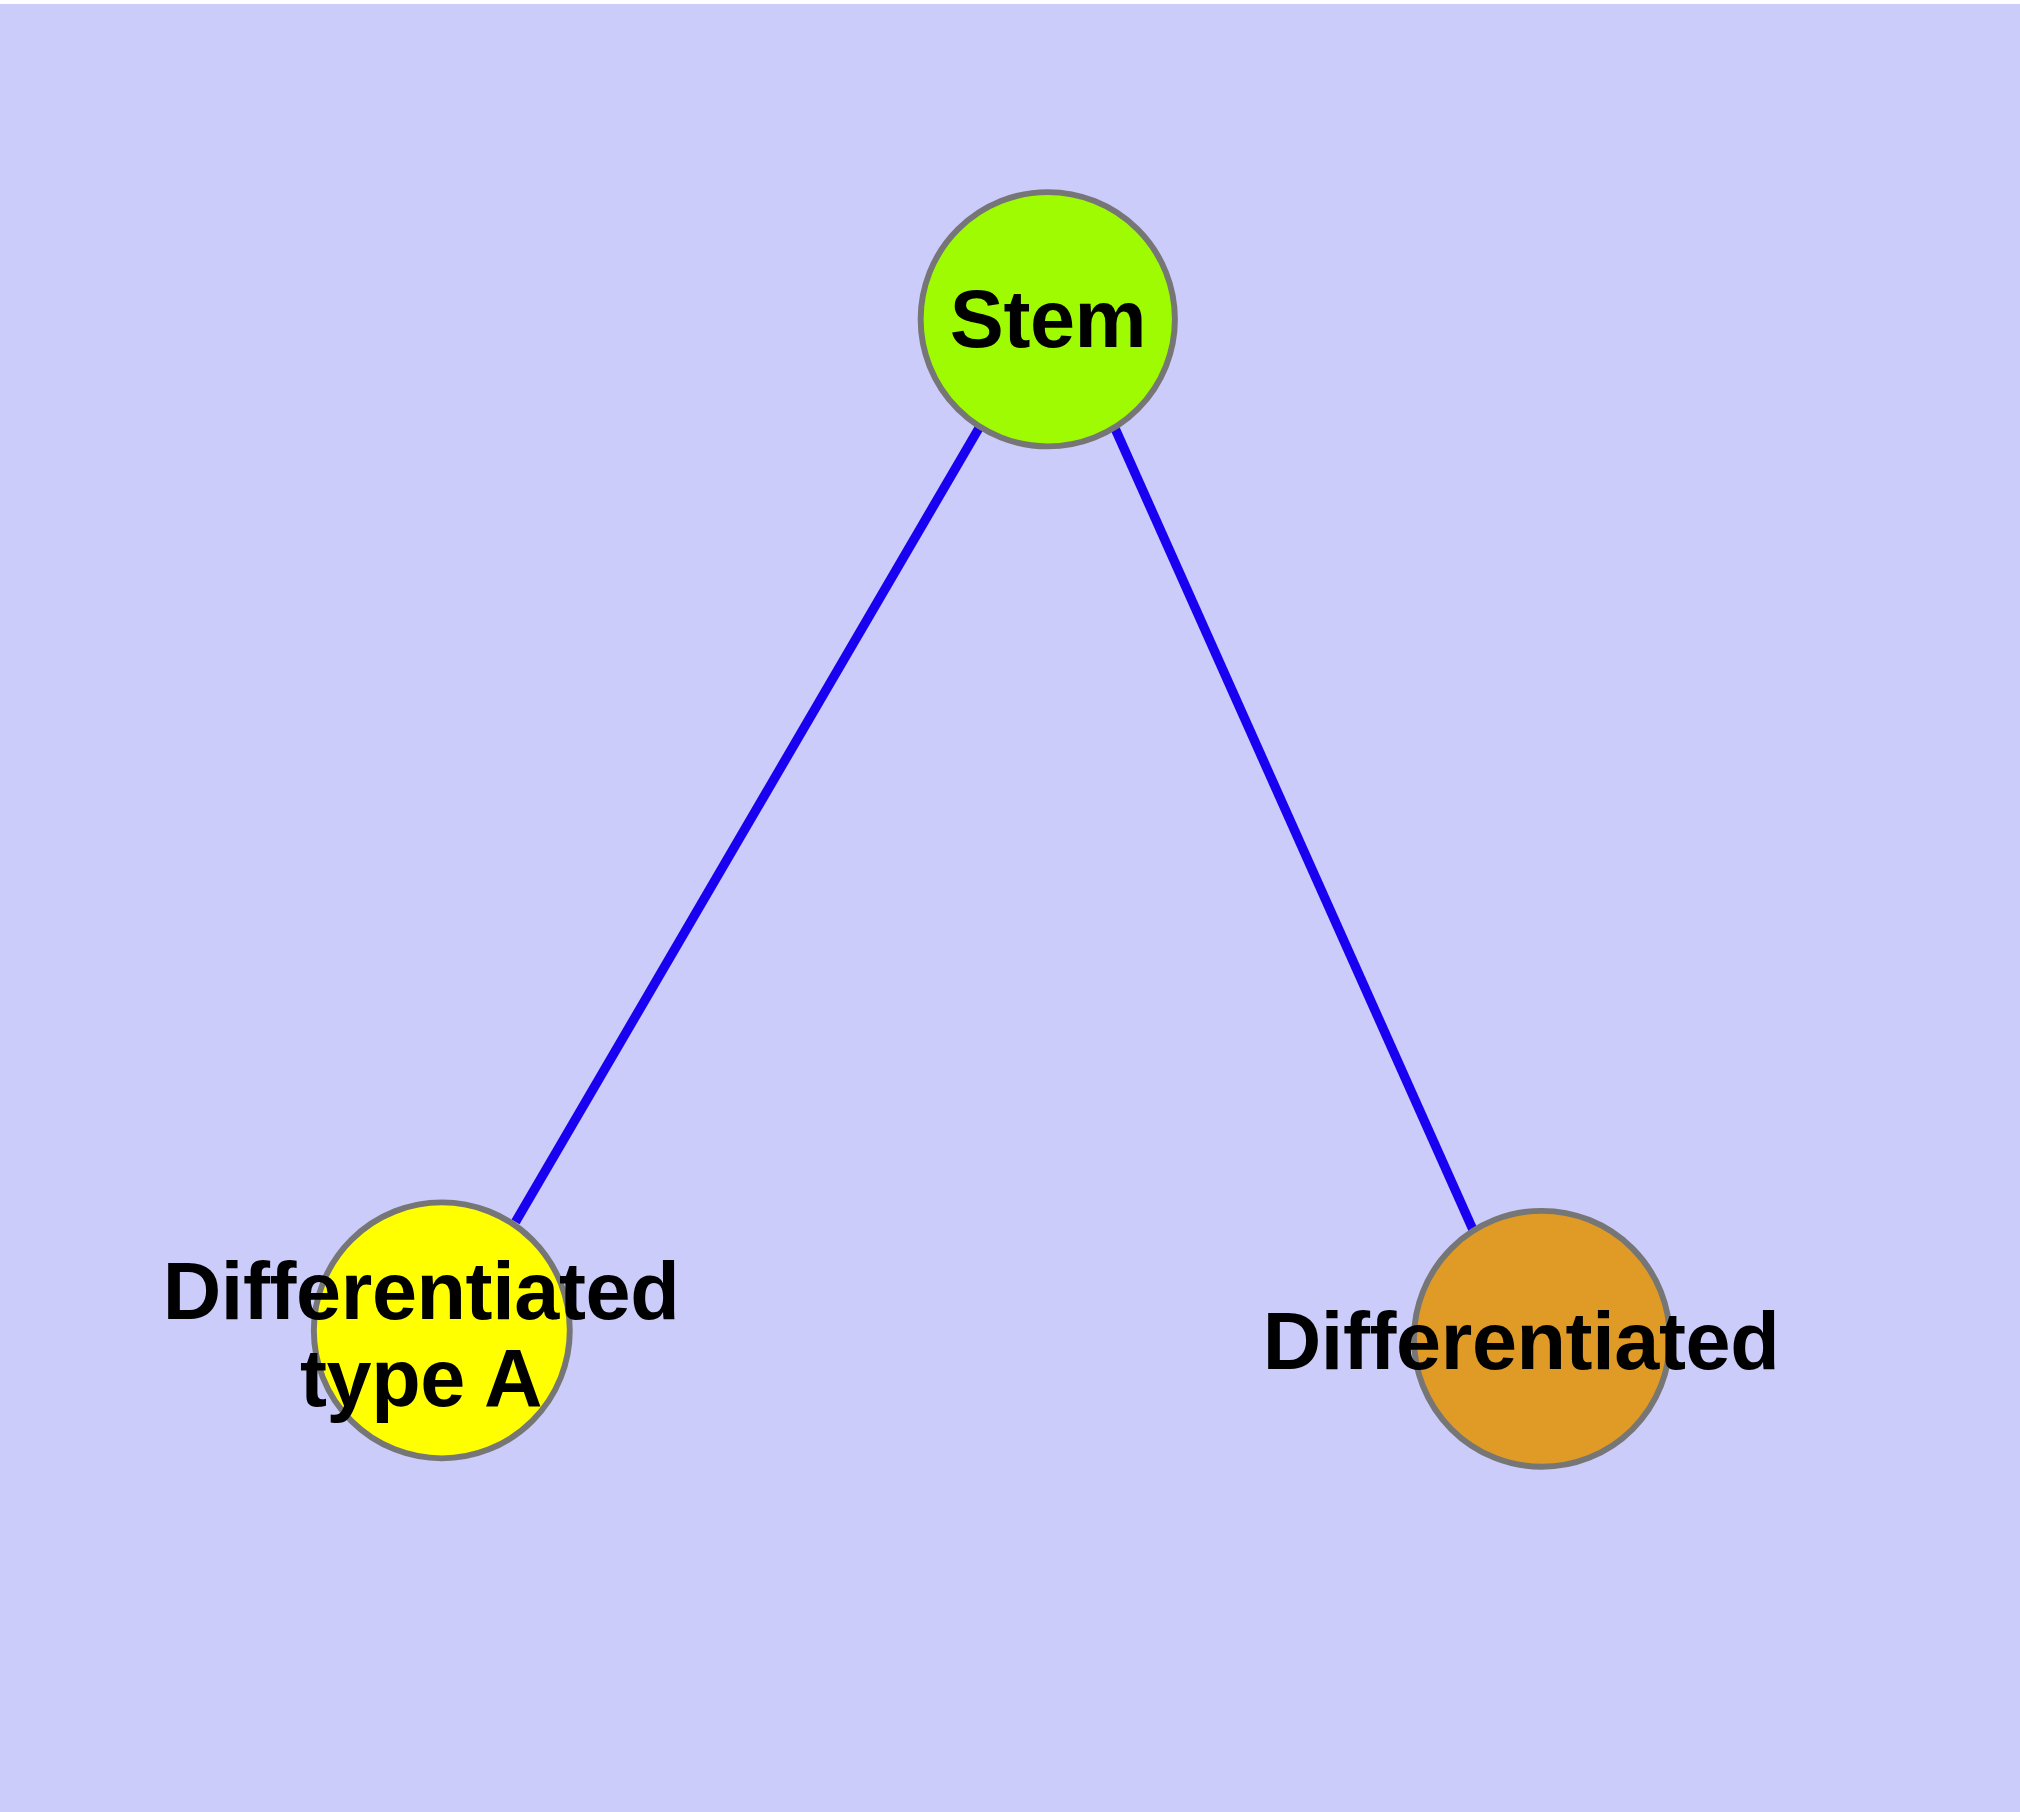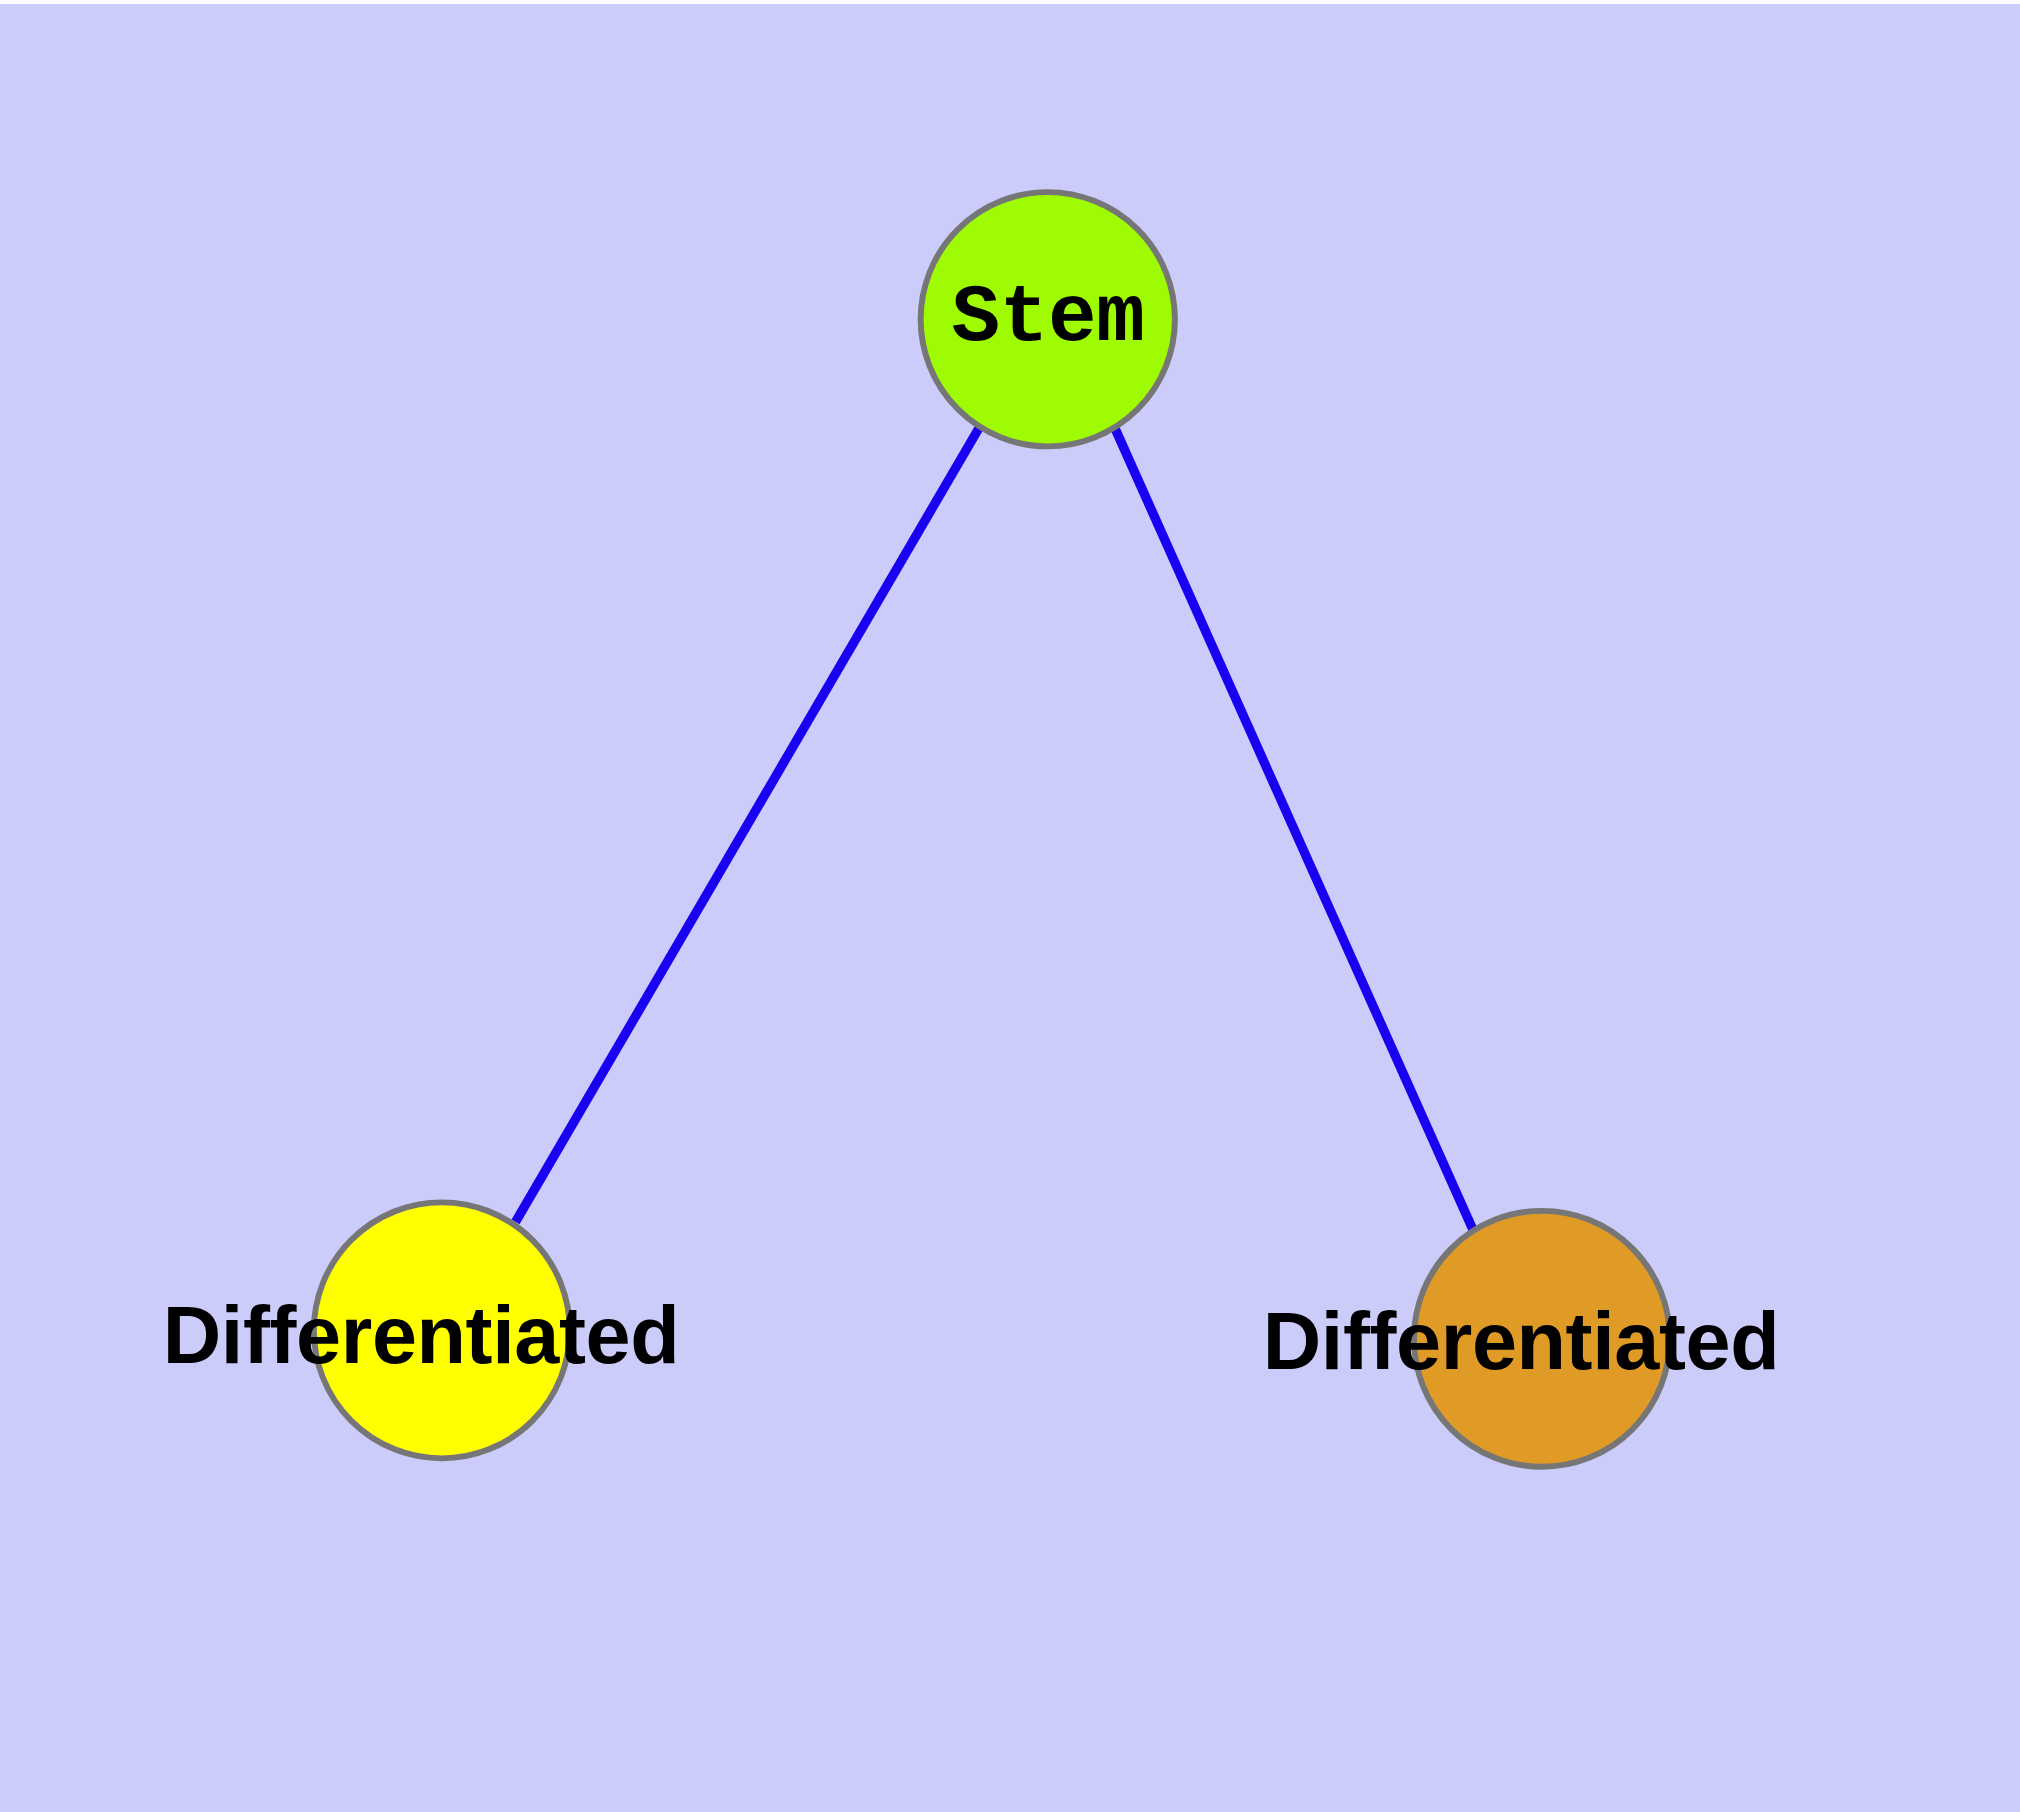--- a/index.html
+++ b/index.html
@@ -56,26 +56,27 @@
       <line class="graph-edge" x1="1315" y1="500" x2="1738" y2="1447" stroke="#1a00f0" stroke-width="11" stroke-linecap="butt"></line>
     </g>
 
     <g>
       <circle class="graph-node" cx="1236" cy="372" r="150" fill="#9efb02" stroke="#767676" stroke-width="7"></circle>
       <circle class="graph-node" cx="521" cy="1565" r="151" fill="#ffff00" stroke="#767676" stroke-width="7"></circle>
       <circle class="graph-node" cx="1819" cy="1575" r="151" fill="#e09a26" stroke="#767676" stroke-width="7"></circle>
     </g>
   </svg>
 
-  <div class="node-label big" style="color: rgb(0, 0, 0); left: 1048px; top: 315px; transform: translate(-50%, -50%); font-family: Liberation Mono, monospace;">
+  <div class="node-label big" style="color: rgb(0, 0, 0); left: 1048px; top: 315px; transform: translate(-50%, -50%);">
     <span class="label-line">Stem</span>
   </div>
 
   <div class="node-label big" style="color: rgb(0, 0, 0); left: 421px; top: 1331px; transform: translate(-50%, -50%);">
     <span class="label-line">Differentiated</span>
+    <span class="label-line">type A</span>
   </div>
 
   <div class="node-label big" style="color: rgb(0, 0, 0); left: 1521px; top: 1337px; transform: translate(-50%, -50%);">
     <span class="label-line">Differentiated</span>
   </div>
 
 </div>
 
 
 </body></html>

